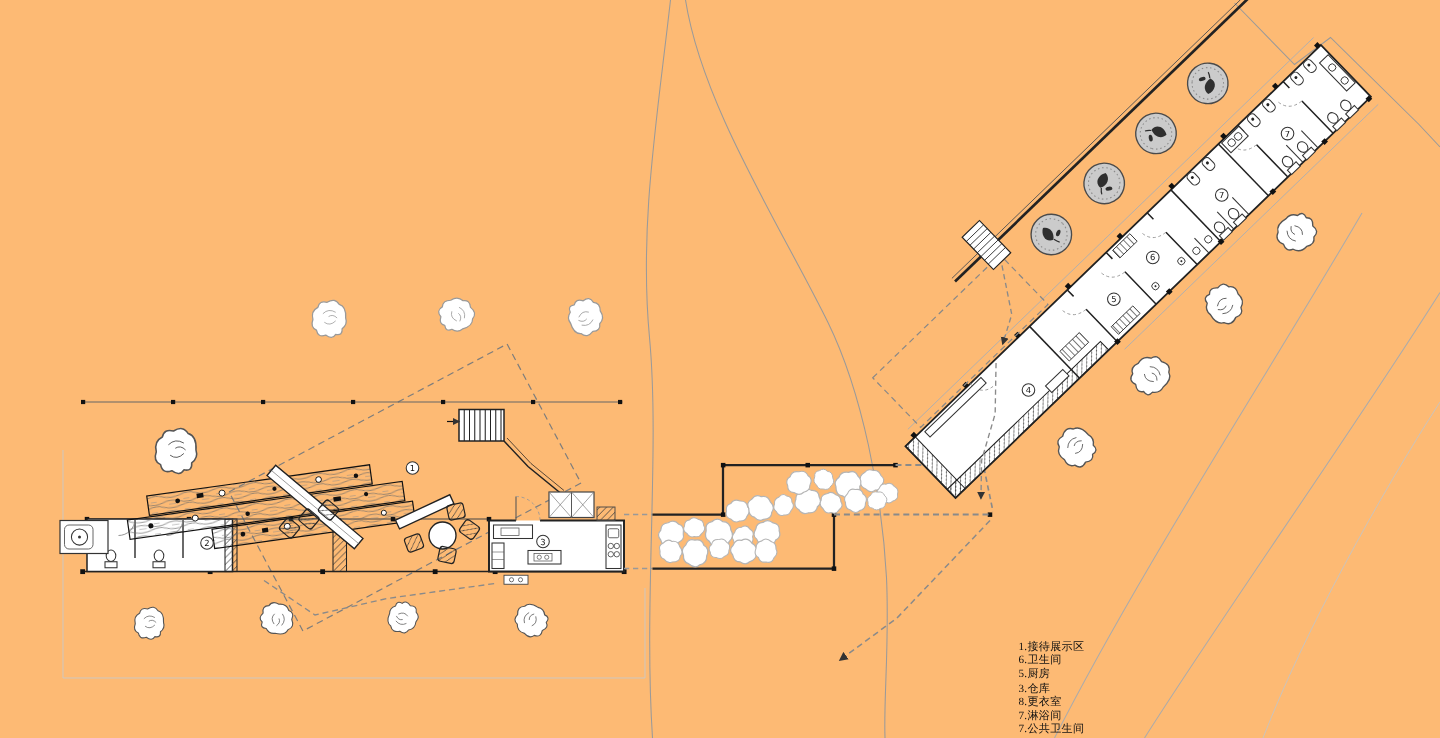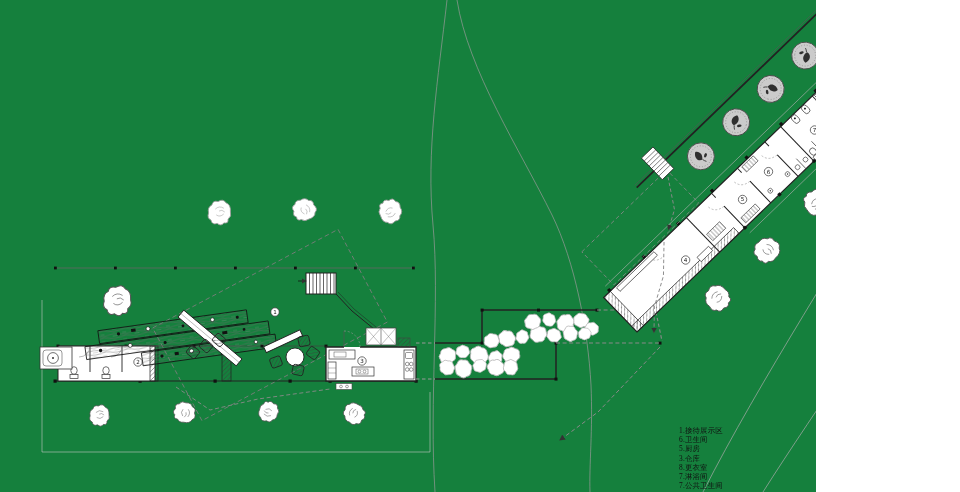--- a/index.html
+++ b/index.html
@@ -1,16 +1,16 @@
 <!DOCTYPE html>
 <html><head>
 <meta charset="utf-8">
 <style>
   html,body{margin:0;padding:0;background:#fff;}
-  .stage{position:relative;width:816px;height:492px;background:#15803d;overflow:hidden;
+  .stage{position:relative;width:960px;height:492px;background:#fdba74;overflow:hidden;
          font-family:"Liberation Sans",sans-serif;}
   svg{position:absolute;left:0;top:0;}
   .rn{font-family:"DejaVu Sans",sans-serif;font-size:5.6px;fill:#111;text-anchor:middle;}
   .legend{position:absolute;left:679px;top:426px;color:#111;
           font-family:"Liberation Serif","DejaVu Serif",serif;font-size:7.4px;line-height:9.2px;
           letter-spacing:.2px;white-space:nowrap;}
   .lg{height:9.2px;}
 </style>
 </head>
 <body>

